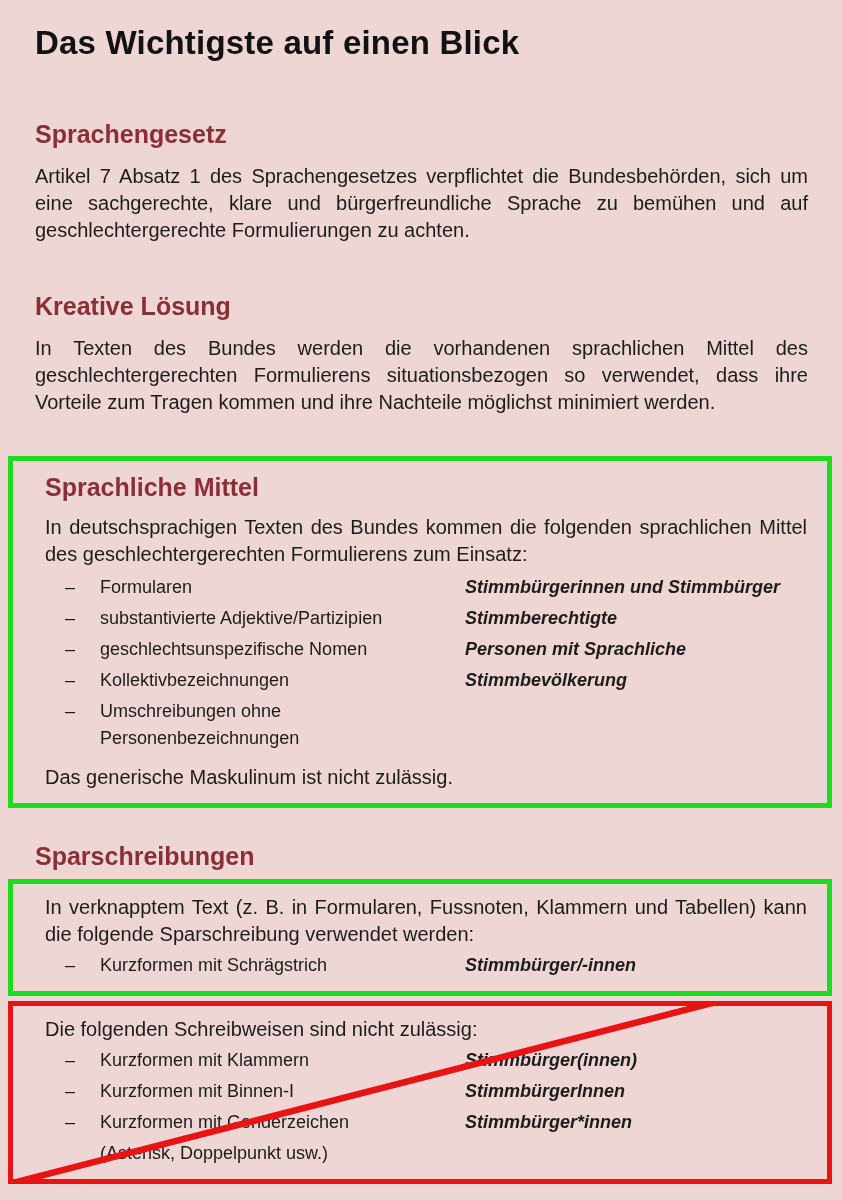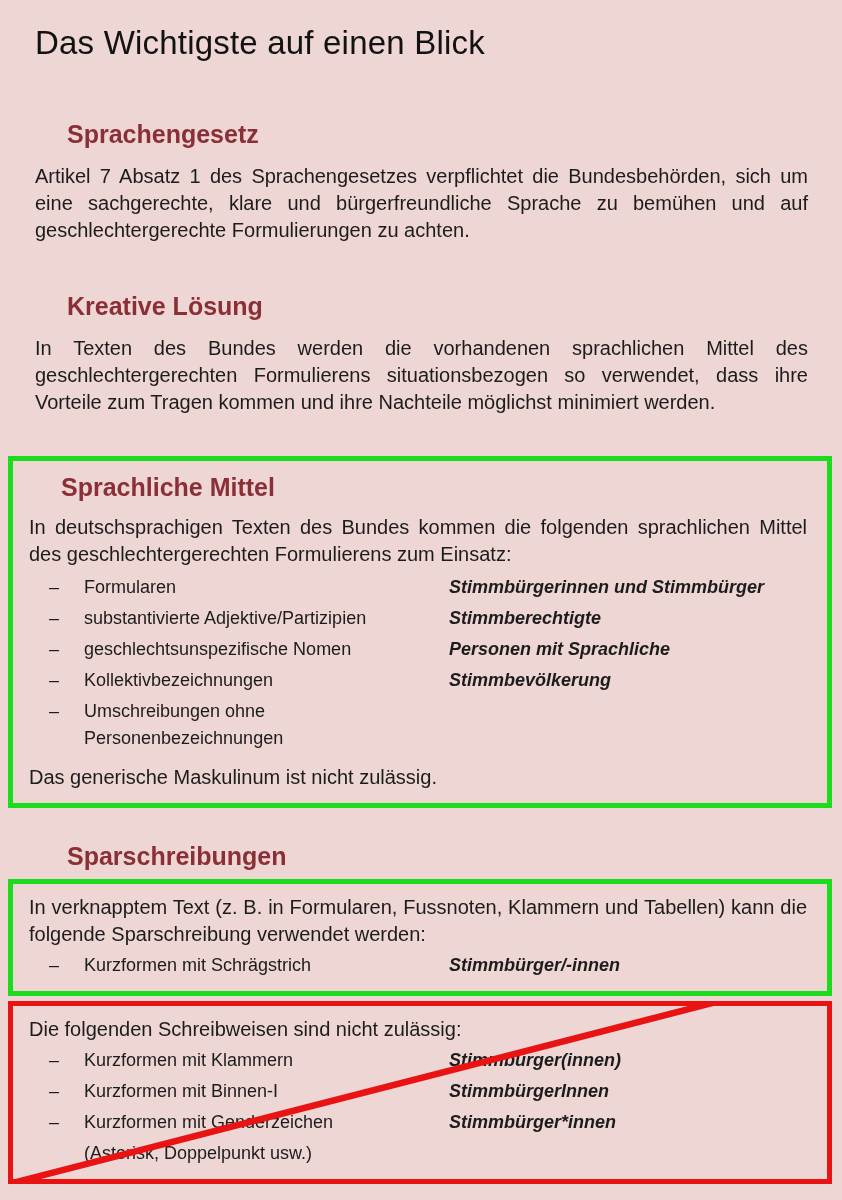--- a/index.html
+++ b/index.html
@@ -10,45 +10,44 @@
     color:#1c1c1c;
     overflow:hidden;
   }
   .page {
     position:relative;
     width:842px; height:1200px;
     padding:24px 34px 0 35px;
   }
   .doc-title {
     font-size:33px;
-    font-weight:400;
+    font-weight:700;
     color:#121212;
     letter-spacing:.2px;
   }
   .section-heading {
     font-size:25px;
     font-weight:700;
     color:#8a2f36;
-    margin-left:32px;
   }
   .h-sprachengesetz { margin-top:58px; }
   .h-kreativ { margin-top:48px; }
   .h-spar { margin-top:34px; }
   p.body {
     font-size:20px;
     line-height:27px;
     text-align:justify;
     hyphens:auto;
   }
   .p-after-heading { margin-top:14px; }
   .annotation-box {
     margin-left:-27px;
     margin-right:-24px;
     border:5px solid #1ddb1d;
-    padding:10px 20px 12px 16px;
+    padding:10px 20px 12px 32px;
   }
   .box-mittel { margin-top:40px; }
   .box-allowed { margin-top:8px; }
   .red-box {
     margin-top:5px;
     border-color:#e81414;
     position:relative;
   }
   .in-box-heading { margin-top:2px; }
   .intro { margin-top:12px; }

